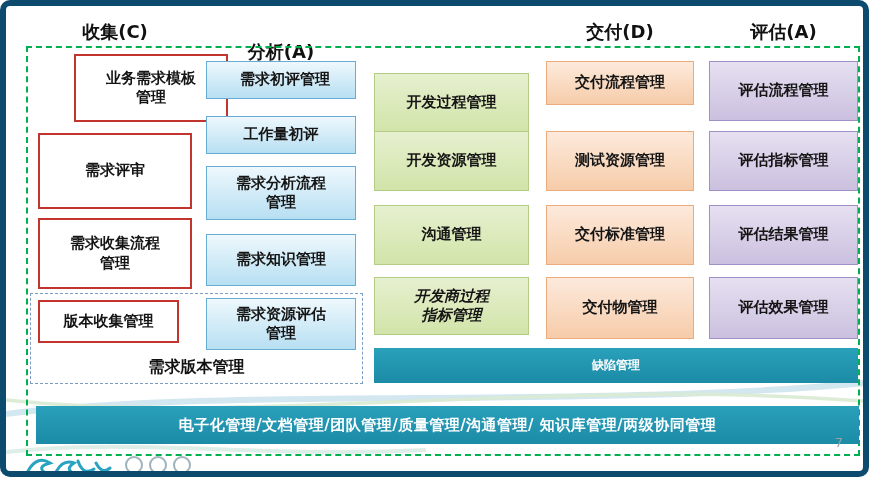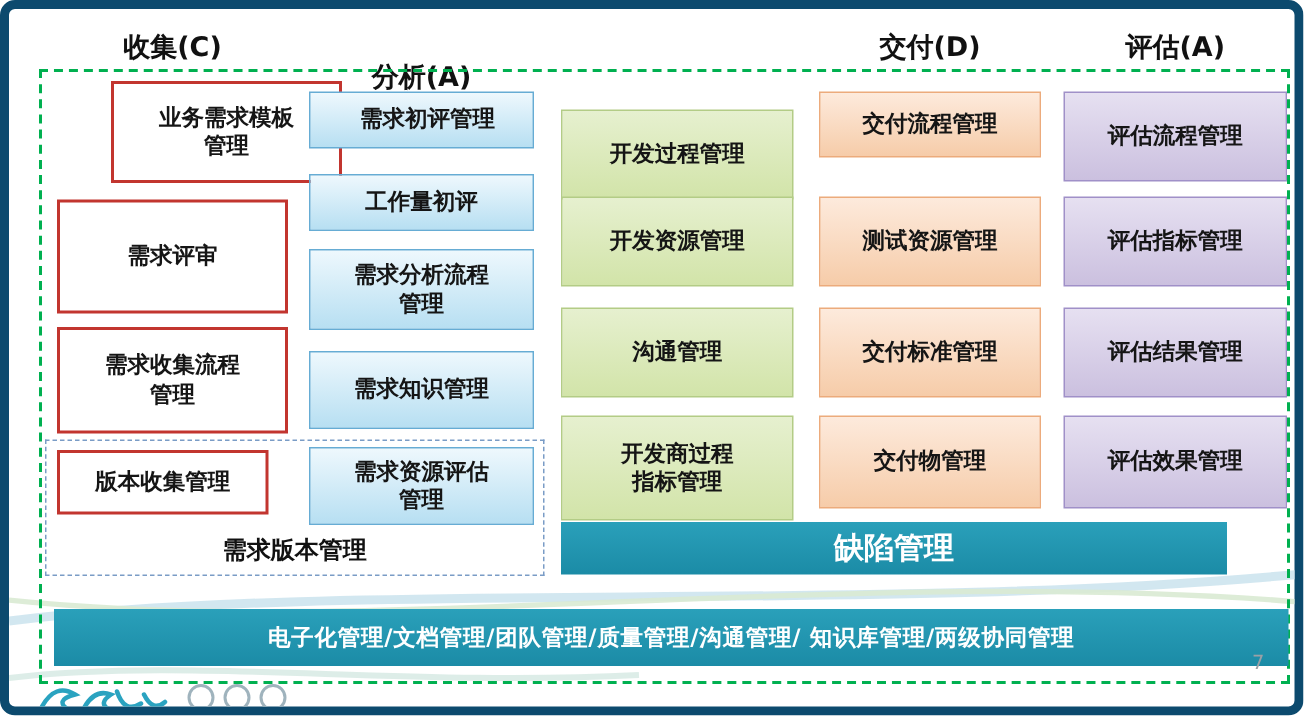--- a/index.html
+++ b/index.html
@@ -50,21 +50,21 @@
     text-align:center; font-weight:bold; font-size:16px; color:#111;
   }
 
   .teal-bar {
     position:absolute;
     background:linear-gradient(#2aa0ba,#1b8ba6);
     color:#ffffff; font-weight:bold;
     display:flex; align-items:center; justify-content:center;
     text-align:center;
   }
-  .defect-bar { left:368px; top:342px; width:444px; height:35px; font-size:20px;text-align:right; }
+  .defect-bar { left:368px; top:342px; width:484px; height:35px; font-size:12px;text-align:right; }
   .foundation-bar { left:30px; top:400px; width:823px; height:38px; font-size:15px; letter-spacing:0.5px; }
 
   .page-number {
     position:absolute; right:20px; top:429px;
     color:#9aa0a6; font-size:13px;
   }
 
   .logo { position:absolute; left:16px; top:443px; }
 </style>
 </head>
@@ -99,21 +99,21 @@
   <div class="box blue" style="left:200px; top:110px; width:150px; height:38px;">工作量初评</div>
   <div class="box blue" style="left:200px; top:160px; width:150px; height:54px;">需求分析流程
 管理</div>
   <div class="box blue" style="left:200px; top:228px; width:150px; height:52px;">需求知识管理</div>
   <div class="box blue" style="left:200px; top:292px; width:150px; height:52px;">需求资源评估
 管理</div>
 
   <div class="box green" style="left:368px; top:55px;  width:155px; height:60px;margin-top:12px;">开发过程管理</div>
   <div class="box green" style="left:368px; top:125px; width:155px; height:60px;">开发资源管理</div>
   <div class="box green" style="left:368px; top:199px; width:155px; height:60px;">沟通管理</div>
-  <div class="box green" style="left:368px; top:271px; width:155px; height:70px;">开发商过程
+  <div class="box green" style="left:368px; top:271px; width:155px; height:58px;font-style:italic;">开发商过程
 指标管理</div>
 
   <div class="box orange" style="left:540px; top:55px;  width:148px; height:44px;">交付流程管理</div>
   <div class="box orange" style="left:540px; top:125px; width:148px; height:60px;">测试资源管理</div>
   <div class="box orange" style="left:540px; top:199px; width:148px; height:60px;">交付标准管理</div>
   <div class="box orange" style="left:540px; top:271px; width:148px; height:62px;">交付物管理</div>
 
   <div class="box purple" style="left:703px; top:55px;  width:149px; height:60px;">评估流程管理</div>
   <div class="box purple" style="left:703px; top:125px; width:149px; height:60px;">评估指标管理</div>
   <div class="box purple" style="left:703px; top:199px; width:149px; height:60px;">评估结果管理</div>

